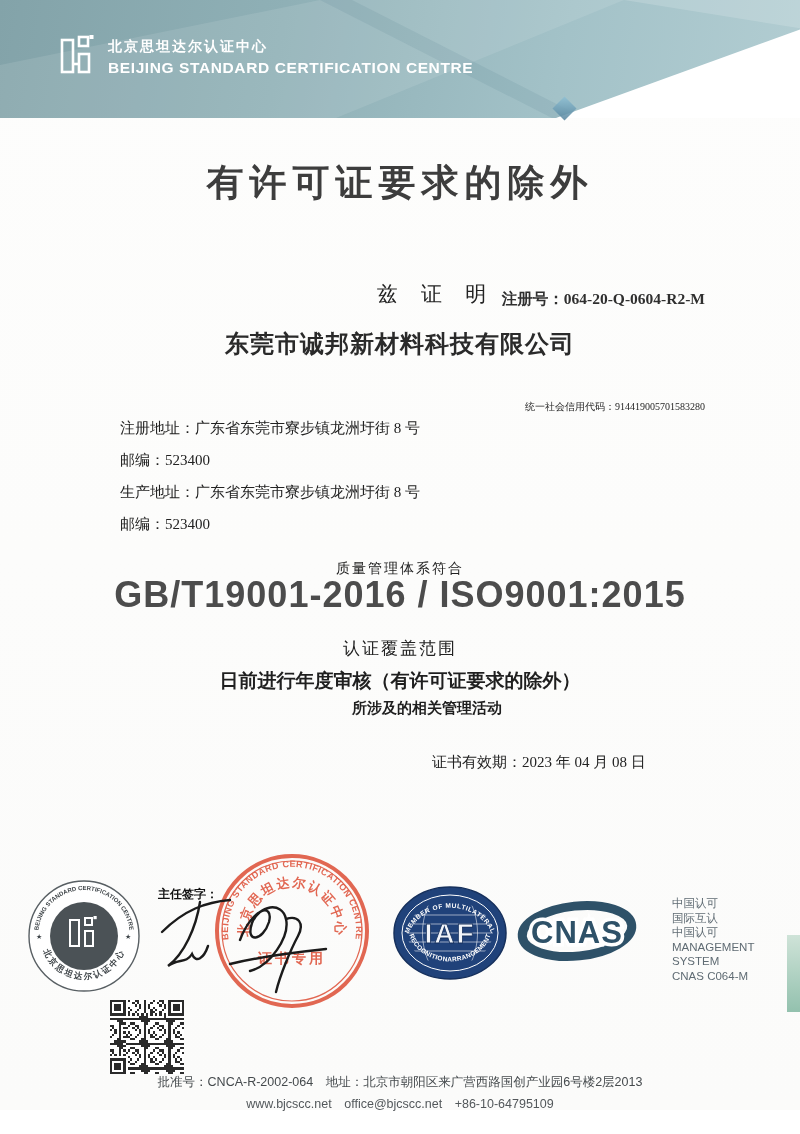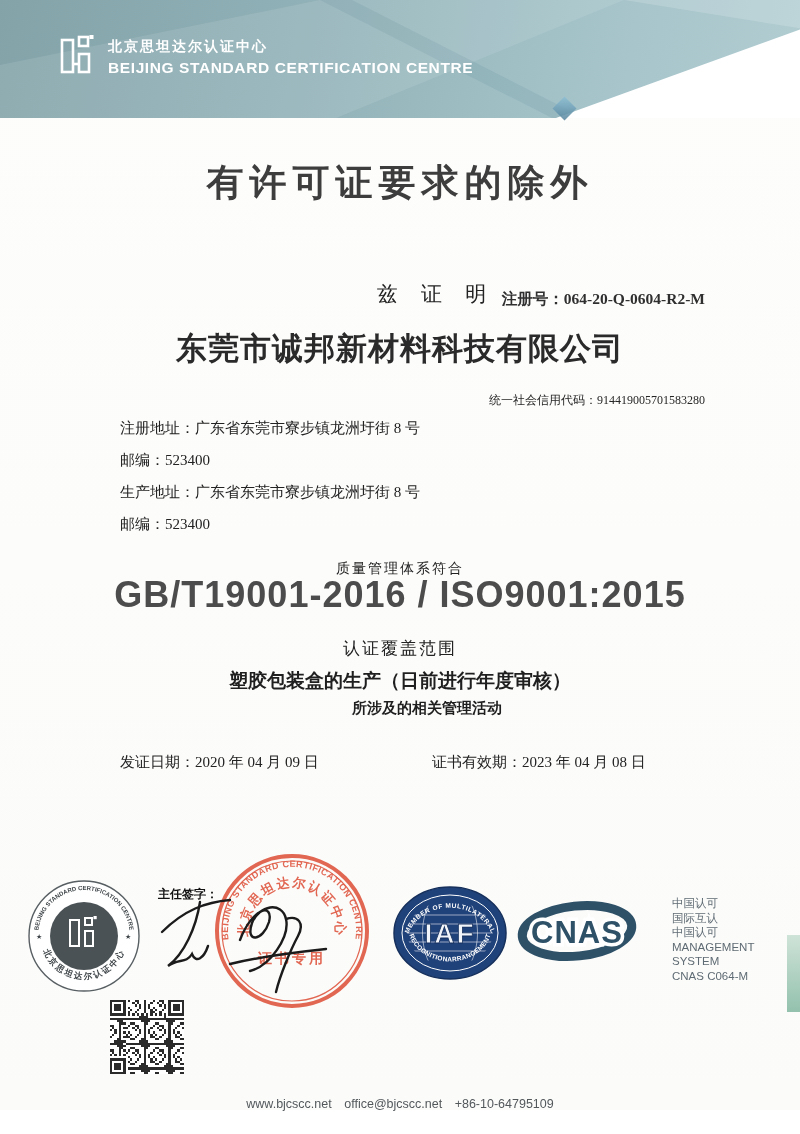--- a/index.html
+++ b/index.html
@@ -28,22 +28,22 @@
     position:absolute; left:556px; top:100px; width:17px; height:17px;
     background:linear-gradient(135deg,#8fc0d4,#53819b); transform:rotate(45deg); opacity:.85;
   }
 
   
   .abs { position:absolute; }
   .center { left:0; width:800px; text-align:center; }
   .cert-title { top:158px; font-size:37px; font-weight:bold; letter-spacing:6px; color:#3d3d3d; }
   .reg-no { top:243px; right:95px; font-size:15.5px; font-weight:bold; color:#2f2f2f;margin-top:46px; }
   .certify { top:280px; font-size:21px; letter-spacing:9px; color:#222;margin-left:36px; }
-  .company { top:328px; font-size:31px; font-weight:bold; letter-spacing:1px; color:#2a2a2a; }
-  .credit-code { top:392px; right:95px; font-size:12px; color:#262626;text-align:right; }
+  .company { top:328px; font-size:24px; font-weight:bold; letter-spacing:1px; color:#2a2a2a; }
+  .credit-code { top:400px; right:95px; font-size:10px; color:#262626;text-align:right; }
   .addr { left:120px; font-size:15px; color:#222; }
   .a1 { top:419px; } .a2 { top:451px; } .a3 { top:483px; } .a4 { top:515px; }
   .conform { top:560px; font-size:14px; letter-spacing:2px; color:#222; }
   .standard { top:574px; font-family:"Liberation Sans","DejaVu Sans",sans-serif; font-size:36px; font-weight:bold; letter-spacing:1px; color:#4c4c4c; }
   .scope-label { top:637px; font-size:17px; letter-spacing:2px; color:#222; }
   .scope1 { top:668px; font-size:19px; font-weight:bold; color:#1f1f1f; }
   .scope2 { top:699px; font-size:15px; font-weight:bold; color:#1f1f1f;margin-left:27px; }
   .date { top:753px; font-size:15px; color:#222; }
   .d1 { left:120px; } .d2 { left:432px; }
 
@@ -96,23 +96,22 @@
   <div class="abs center certify">兹 证 明</div>
   <div class="abs center company">东莞市诚邦新材料科技有限公司</div>
   <div class="abs credit-code">统一社会信用代码：914419005701583280</div>
   <div class="abs addr a1">注册地址：广东省东莞市寮步镇龙洲圩街 8 号</div>
   <div class="abs addr a2">邮编：523400</div>
   <div class="abs addr a3">生产地址：广东省东莞市寮步镇龙洲圩街 8 号</div>
   <div class="abs addr a4">邮编：523400</div>
   <div class="abs center conform">质量管理体系符合</div>
   <div class="abs center standard">GB/T19001-2016 / ISO9001:2015</div>
   <div class="abs center scope-label">认证覆盖范围</div>
-  <div class="abs center scope1">塑胶包装盒的生产（日前进行年度审核）</div>
+  <div class="abs center scope1">日前进行年度审核（有许可证要求的除外）</div>
   <div class="abs center scope2">所涉及的相关管理活动</div>
-  <div class="abs date d1">发证日期：2020 年 04 月 09 日</div>
   <div class="abs date d2">证书有效期：2023 年 04 月 08 日</div>
 
   <svg class="abs seal-black" width="112" height="112" viewBox="0 0 112 112">
     <defs>
       <path id="sealTop" d="M 10 56 A 46 46 0 0 1 102 56"></path>
       <path id="sealBottom" d="M 13 56 A 43 43 0 0 0 99 56"></path>
     </defs>
     <circle cx="56" cy="56" r="55" fill="#ffffff" stroke="#585f63" stroke-width="1.4"></circle>
     <circle cx="56" cy="56" r="34" fill="#4b5256"></circle>
     <g fill="none" stroke="#ffffff" stroke-width="2">
@@ -598,16 +597,17 @@
         <rect x="20" y="32" width="1" height="1"></rect>
         <rect x="21" y="32" width="1" height="1"></rect>
         <rect x="26" y="32" width="1" height="1"></rect>
         <rect x="27" y="32" width="1" height="1"></rect>
         <rect x="31" y="32" width="1" height="1"></rect>
         <rect x="32" y="32" width="1" height="1"></rect>
       </g>
   </svg>
 
 
+  <div class="abs footer-line fl1">批准号：CNCA-R-2002-064　地址：北京市朝阳区来广营西路国创产业园6号楼2层2013</div>
   <div class="abs footer-line fl2">www.bjcscc.net　office@bjcscc.net　+86-10-64795109</div>
 
   <div class="edge-accent abs"></div>
 </div>
 
 </body></html>

